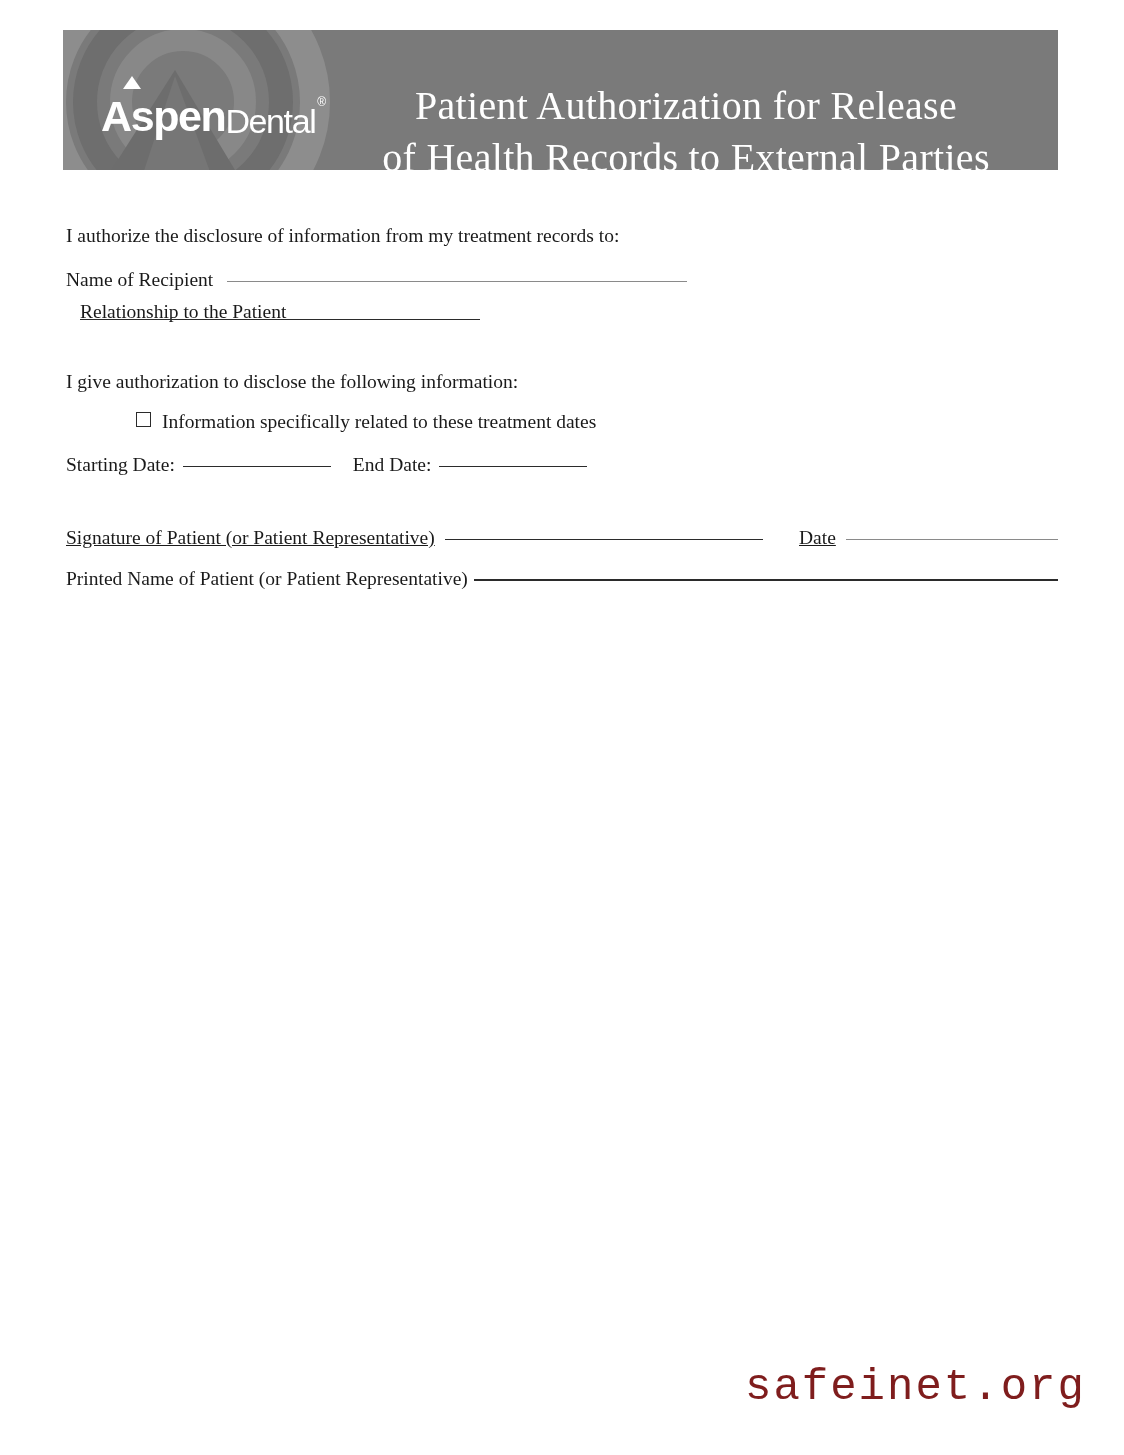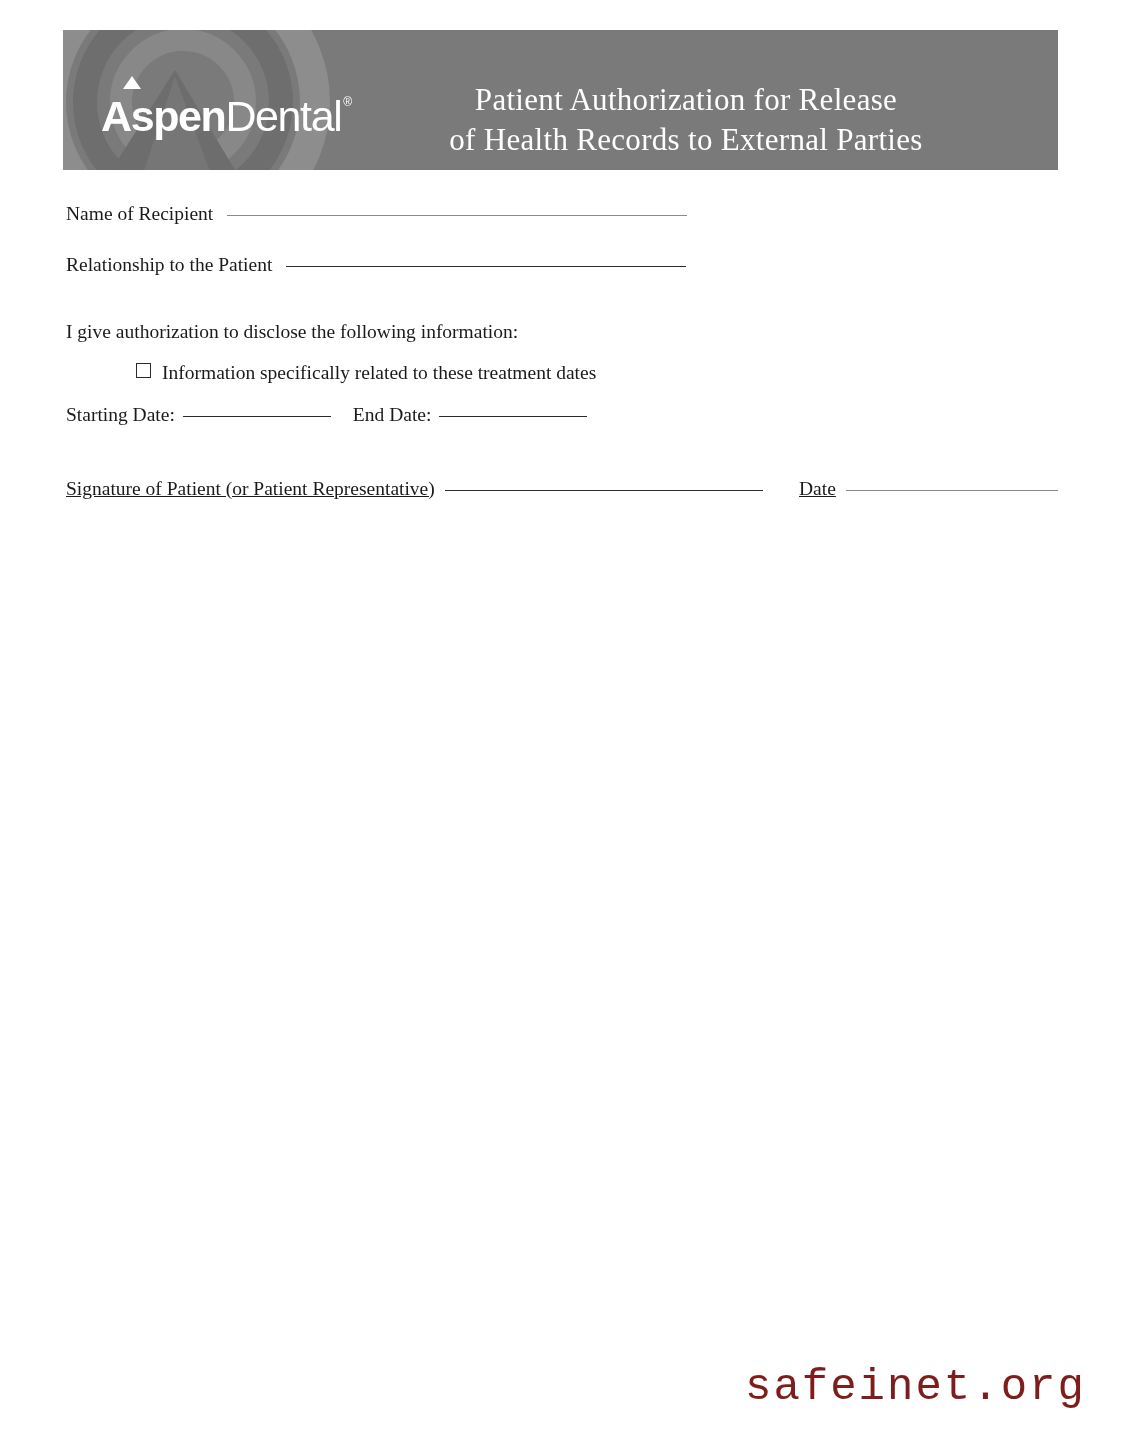--- a/index.html
+++ b/index.html
@@ -37,21 +37,21 @@
     overflow: hidden;
     pointer-events: none;
   }
   .header-title {
     position: absolute;
     right: 52px;
     top: 50px;
     width: 640px;
     text-align: center;
     color: #ffffff;
-    font-size: 31px;
+    font-size: 40px;
     line-height: 1.29;
     letter-spacing: 0.3px;
     font-weight: 400;
   }
   .header-title .tline { display: block; }
 
   
   .logo {
     position: absolute;
     left: 38px;
@@ -63,21 +63,21 @@
     font-family: "Liberation Sans", "DejaVu Sans", sans-serif;
     white-space: nowrap;
   }
   .logo-aspen {
     font-size: 43px;
     font-weight: 700;
     letter-spacing: -1.4px;
     line-height: 1;
   }
   .logo-dental {
-    font-size: 43px;
+    font-size: 34px;
     font-weight: 400;
     letter-spacing: -1.4px;
     line-height: 1;
   }
   .logo-reg {
     font-size: 12px;
     line-height: 1;
     position: relative;
     top: -30px;
     left: 2px;
@@ -184,27 +184,28 @@
     </div>
 
     <div class="header-title">
       <span class="tline">Patient Authorization for Release</span>
       <span class="tline">of Health Records to External Parties</span>
     </div>
   </div>
 
   <div class="body-area">
 
+    <div class="line-text" style="margin-top:46px;">I authorize the disclosure of information from my treatment records to:</div>
 
     <div class="row" style="margin-top:24px;">
       <span class="line-text">Name of Recipient</span>
       <span class="fill-line" style="width:460px; margin-left:14px;"></span>
     </div>
 
-    <div class="row" style="margin-top:31px;">
+    <div class="row" style="margin-top:13px;flex-direction:column;">
       <span class="line-text">Relationship to the Patient</span>
       <span class="fill-line dark" style="width:400px; margin-left:14px;"></span>
     </div>
 
     <div class="line-text" style="margin-top:48px;">I give authorization to disclose the following information:</div>
 
 
     <div class="row" style="margin-top:21px; margin-left:70px;">
       <span class="checkbox"></span>
       <span class="line-text">Information specifically related to these treatment dates</span>
@@ -218,18 +219,22 @@
     </div>
 
 
     <div class="row" style="margin-top:54px;text-decoration:underline;">
       <span class="line-text">Signature of Patient (or Patient Representative)</span>
       <span class="fill-line dark" style="width:330px; margin-left:10px;"></span>
       <span class="line-text" style="margin-left:36px;">Date</span>
       <span class="fill-line" style="width:220px; margin-left:10px;"></span>
     </div>
 
+    <div class="row" style="margin-top:21px;">
+      <span class="line-text">Printed Name of Patient (or Patient Representative)</span>
+      <span class="fill-line heavy" style="width:605px; margin-left:6px;"></span>
+    </div>
 
   </div>
 
   <div class="site-watermark">safeinet.org</div>
 
 </div>
 
 </body></html>

